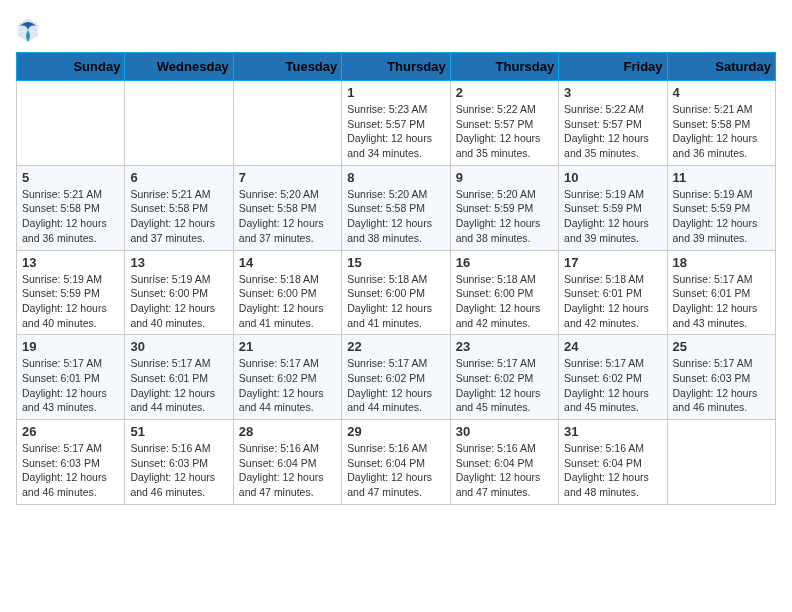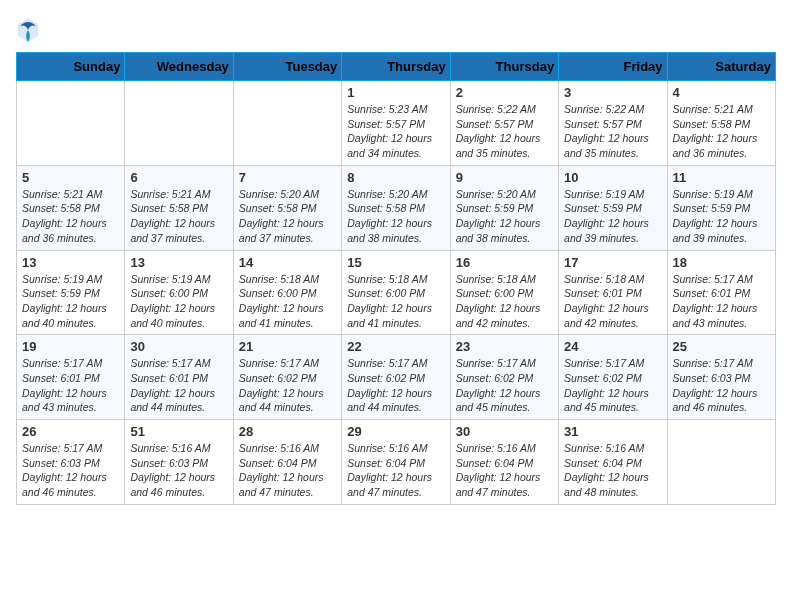--- a/index.html
+++ b/index.html
@@ -71,21 +71,20 @@
     .calendar tr:nth-child(even) td {
       background: #f5f8fc;
     }
     .day-number {
       font-size: 13px;
       font-weight: bold;
       margin-bottom: 2px;
     }
     .cell-text {
       line-height: 1.4;
-      font-style: italic;
     }
   </style>
 </head>
 <body>
 
 <div class="header">
   <div class="logo">
     <svg class="logo-icon" viewBox="0 0 24 28" xmlns="http://www.w3.org/2000/svg">
       <polygon points="12,2 22,8 22,20 12,26 2,20 2,8" fill="#1a5fa8" opacity="0.15"></polygon>
       <path d="M4 10 Q12 2 20 10 Q14 8 12 14 Q10 8 4 10Z" fill="#1a5fa8"></path>

